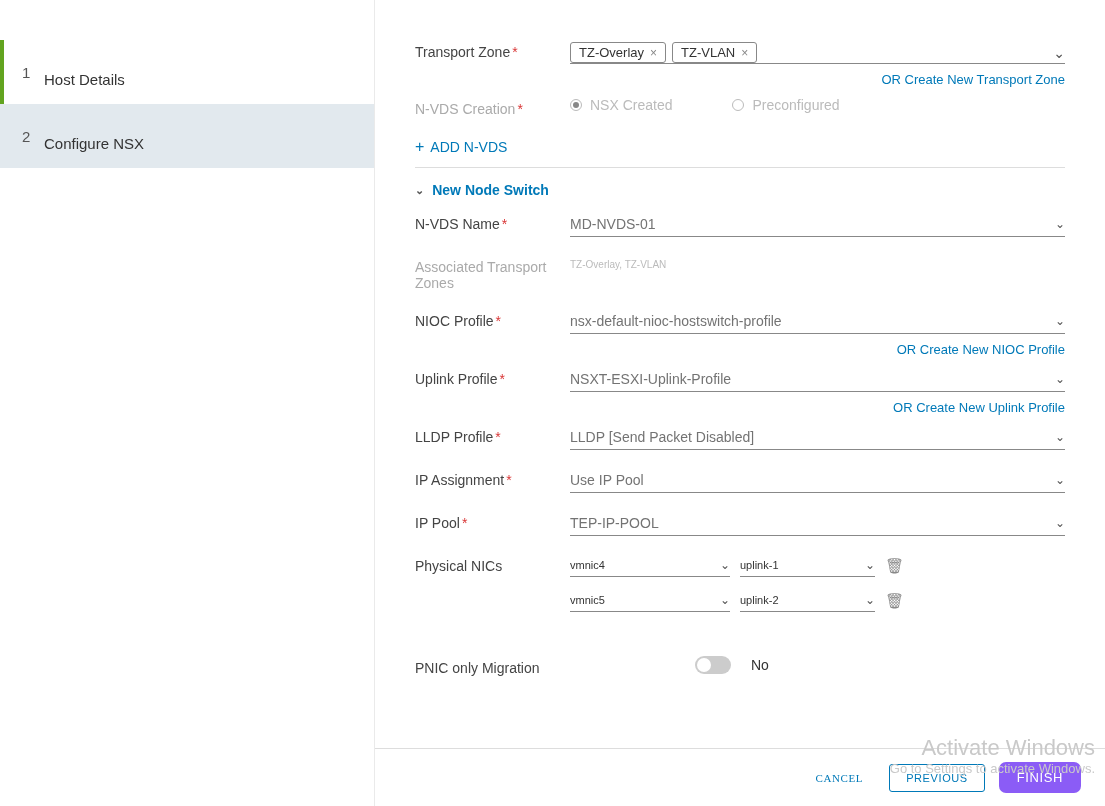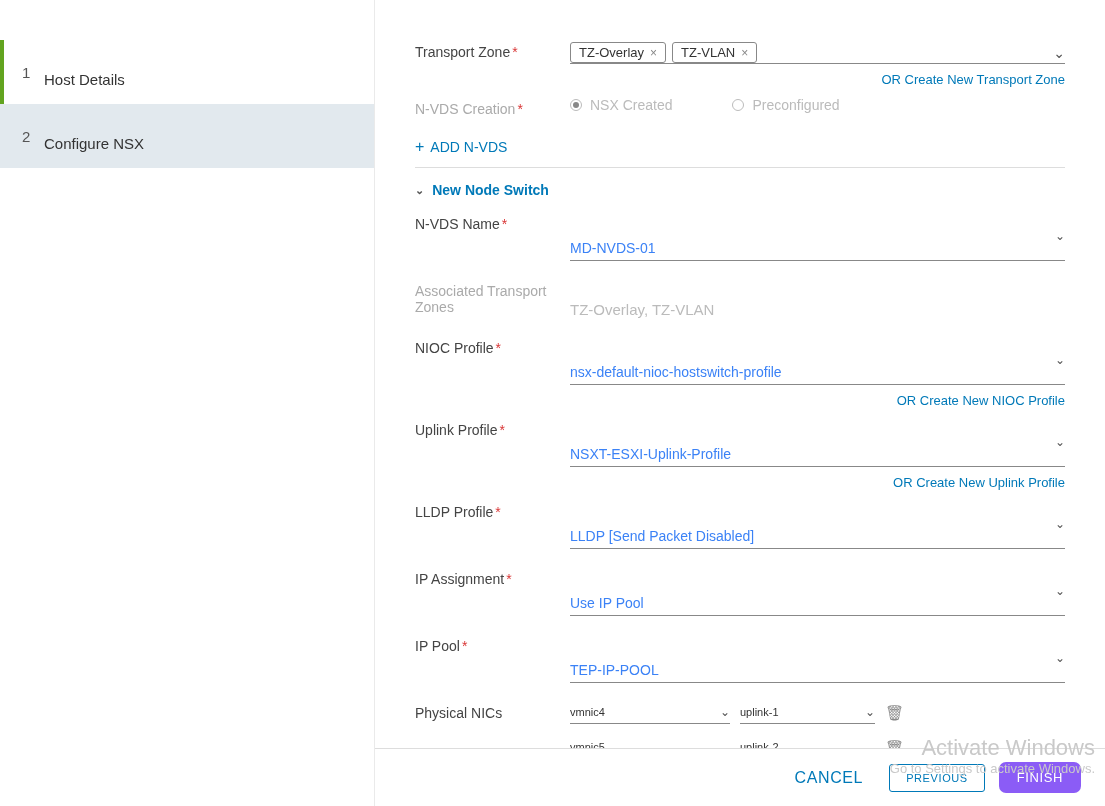--- a/index.html
+++ b/index.html
@@ -39,38 +39,38 @@
 
   .add-link { color: #0079b8; font-size: 14px; display: inline-flex; align-items: center; gap: 6px; margin: 4px 0 8px 0; cursor: pointer; }
   .plus { font-size: 16px; line-height: 1; }
 
   .divider { border-top: 1px solid #ddd; margin: 4px 0 14px 0; }
 
   .switch-header { display: flex; align-items: center; gap: 8px; color: #0079b8; font-weight: 600; font-size: 14px; margin-bottom: 14px; cursor: pointer; }
   .chev { font-size: 11px; color: #555; }
 
   .select-line { display: flex; align-items: center; border-bottom: 1px solid #888; padding: 4px 0; cursor: pointer; }
-  .select-line .val { flex: 1; color: #3b82f6; font-size: 14px; margin-top: 24px; }
+  .select-line .val { flex: 1; color: #737373; font-size: 14px; }
   .select-line .chev-down { color: #555; font-size: 12px; }
 
-  .assoc-val { color: #bbb; font-size: 15px; padding-top: 4px; margin-top: 18px; }
+  .assoc-val { color: #bbb; font-size: 10px; padding-top: 4px; }
 
   .nic-row { display: flex; align-items: center; gap: 10px; margin-bottom: 12px; }
   .nic-select { display: flex; align-items: center; border-bottom: 1px solid #888; padding: 4px 0; width: 160px; cursor: pointer; }
   .nic-select .val { flex:1; font-size: 11px; }
   .nic-select .chev-down { color: #555; font-size: 12px; }
   .nic-uplink { width: 135px; }
   .trash { font-size: 15px; color: #888; cursor: pointer; }
 
   .pnic-row { display:flex; align-items:center; gap: 20px; }
   .toggle { width: 36px; height: 18px; background: #ccc; border-radius: 10px; position: relative; }
   .toggle::after { content: ''; position: absolute; width: 14px; height: 14px; background: #fff; border-radius: 50%; top: 2px; left: 2px; }
 
   .footer { height: 58px; border-top: 1px solid #ddd; display: flex; align-items: center; justify-content: flex-end; gap: 14px; padding: 0 24px; background:#fff; }
-  .btn-text { color: #0079b8; font-size: 16px; letter-spacing: 0.6px; padding: 6px 12px; cursor: pointer; background:none; border:none; }
+  .btn-text { color: #0079b8; font-size: 11px; letter-spacing: 0.6px; padding: 6px 12px; cursor: pointer; background:none; border:none;font-family:Liberation Serif, serif; }
   .btn-outline { color: #0079b8; font-size: 11px; letter-spacing: 0.6px; padding: 7px 16px; border: 1px solid #0079b8; border-radius: 3px; background: #fff; cursor: pointer; }
   .btn-primary { color: #fff; font-size: 13px; letter-spacing: 0.6px; padding: 8px 18px; border: none; border-radius: 7px; background: #8b5cf6; cursor: pointer; text-align: center; }
 
   .watermark { position: absolute; right: 10px; bottom: 30px; pointer-events: none; text-align: right; color: #c9c9c9; }
   .watermark .big { font-size: 22px; font-weight: 300; }
   .watermark .small { font-size: 13px; }
 </style>
 </head>
 <body>
 

